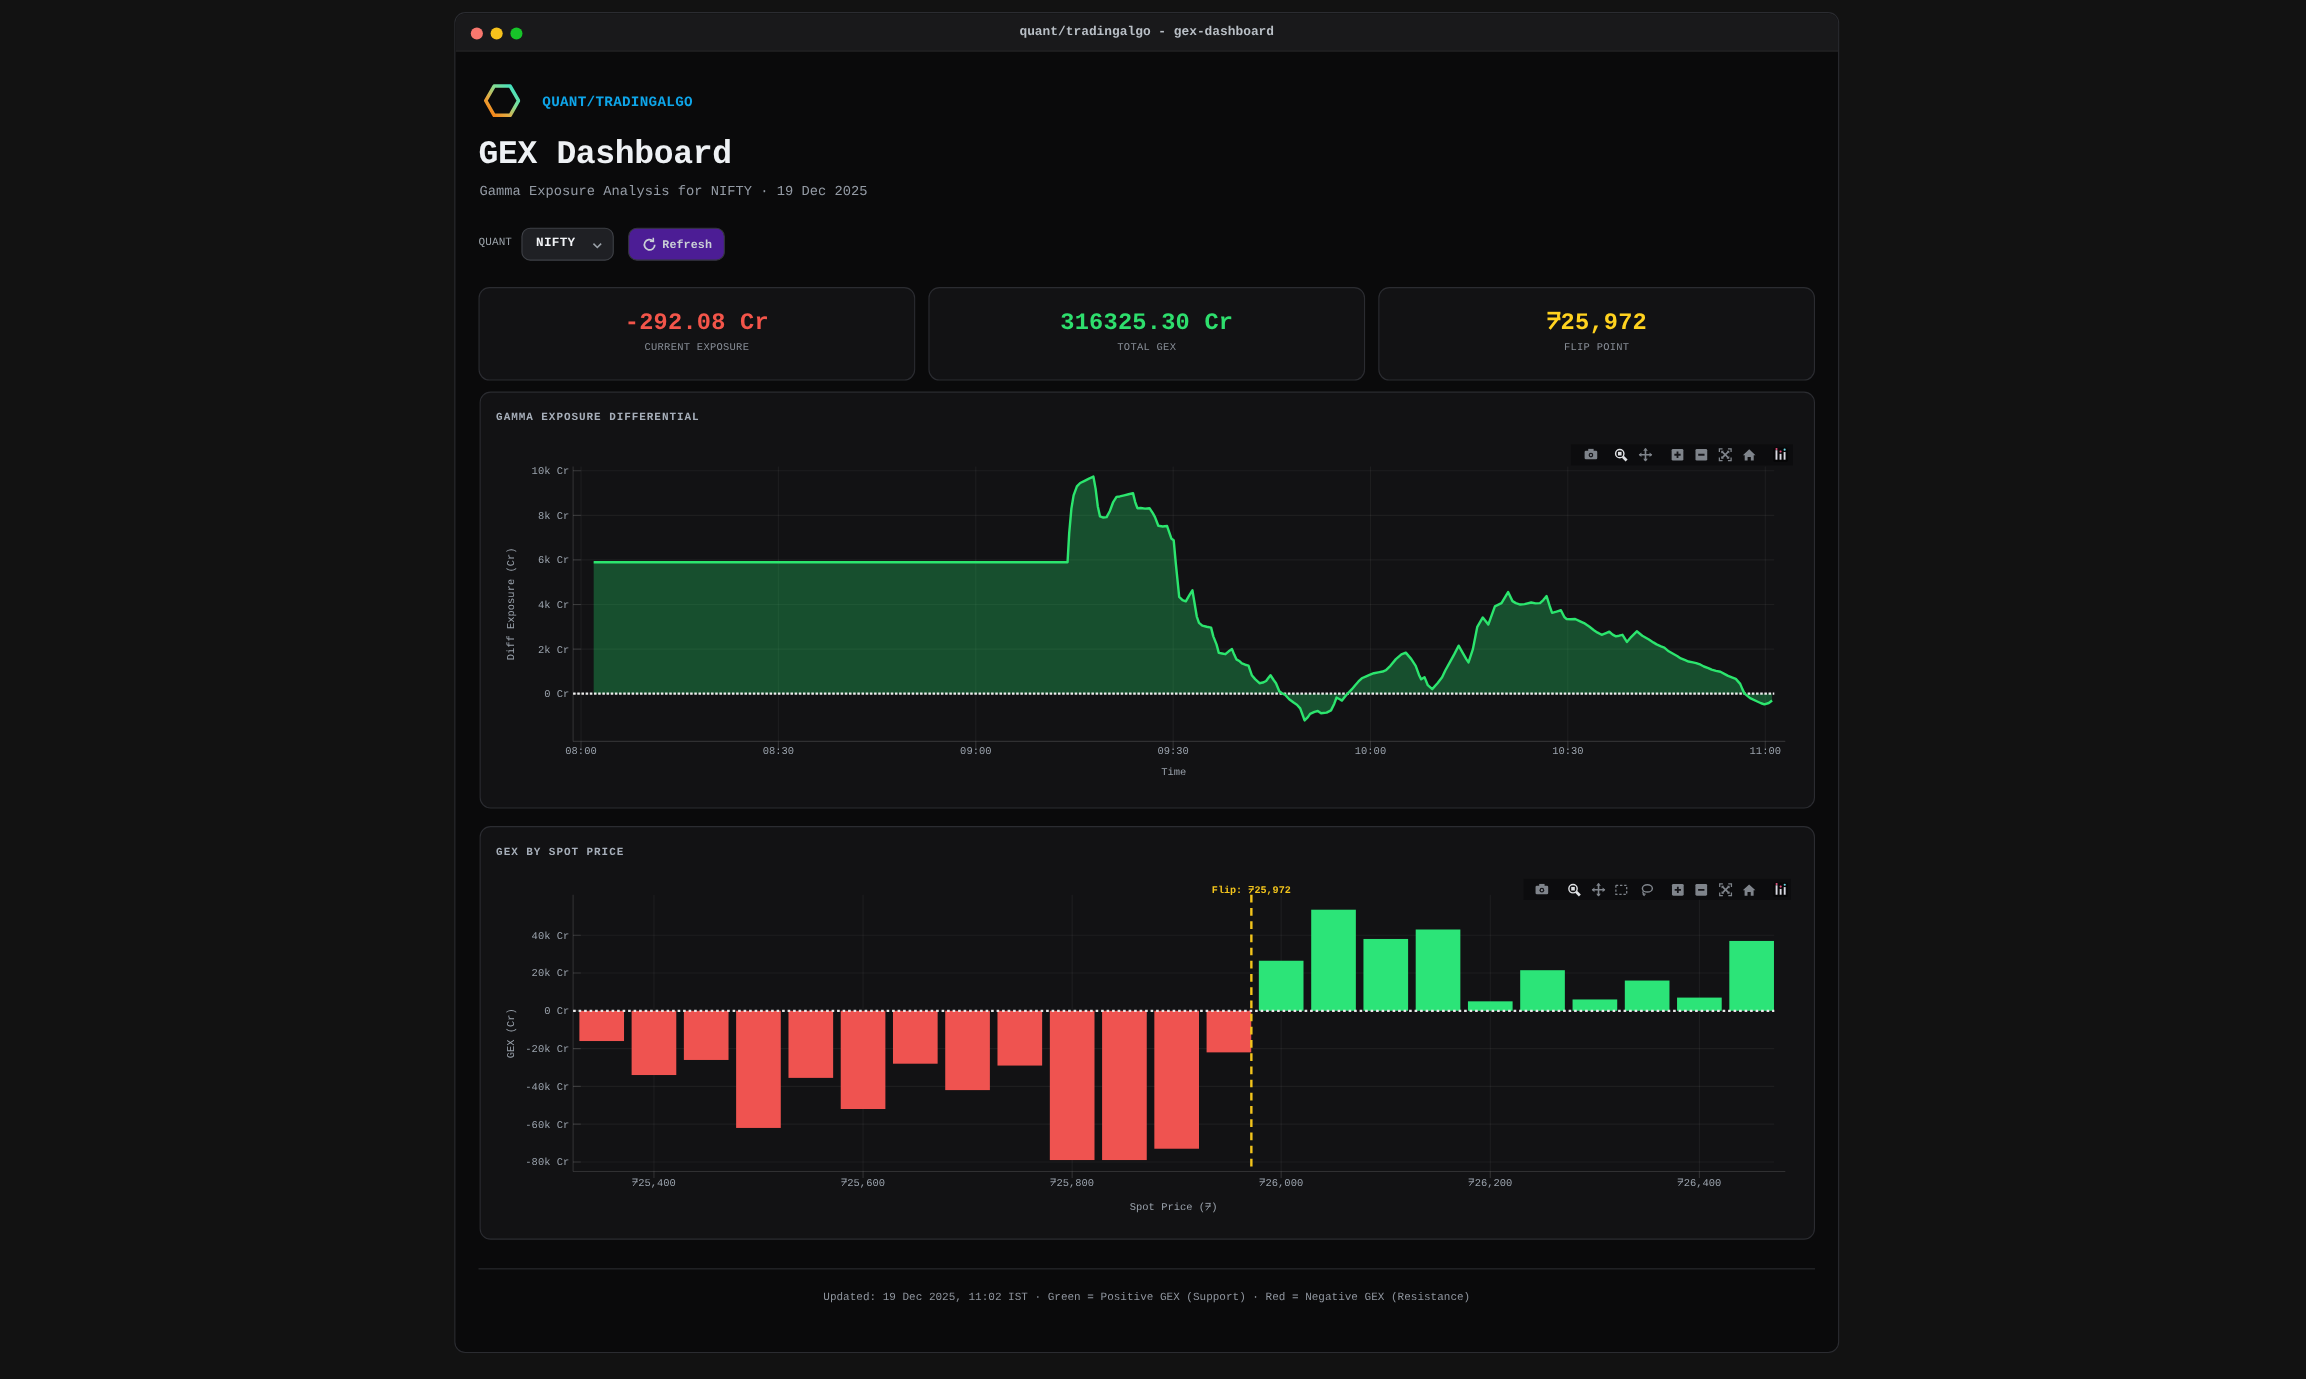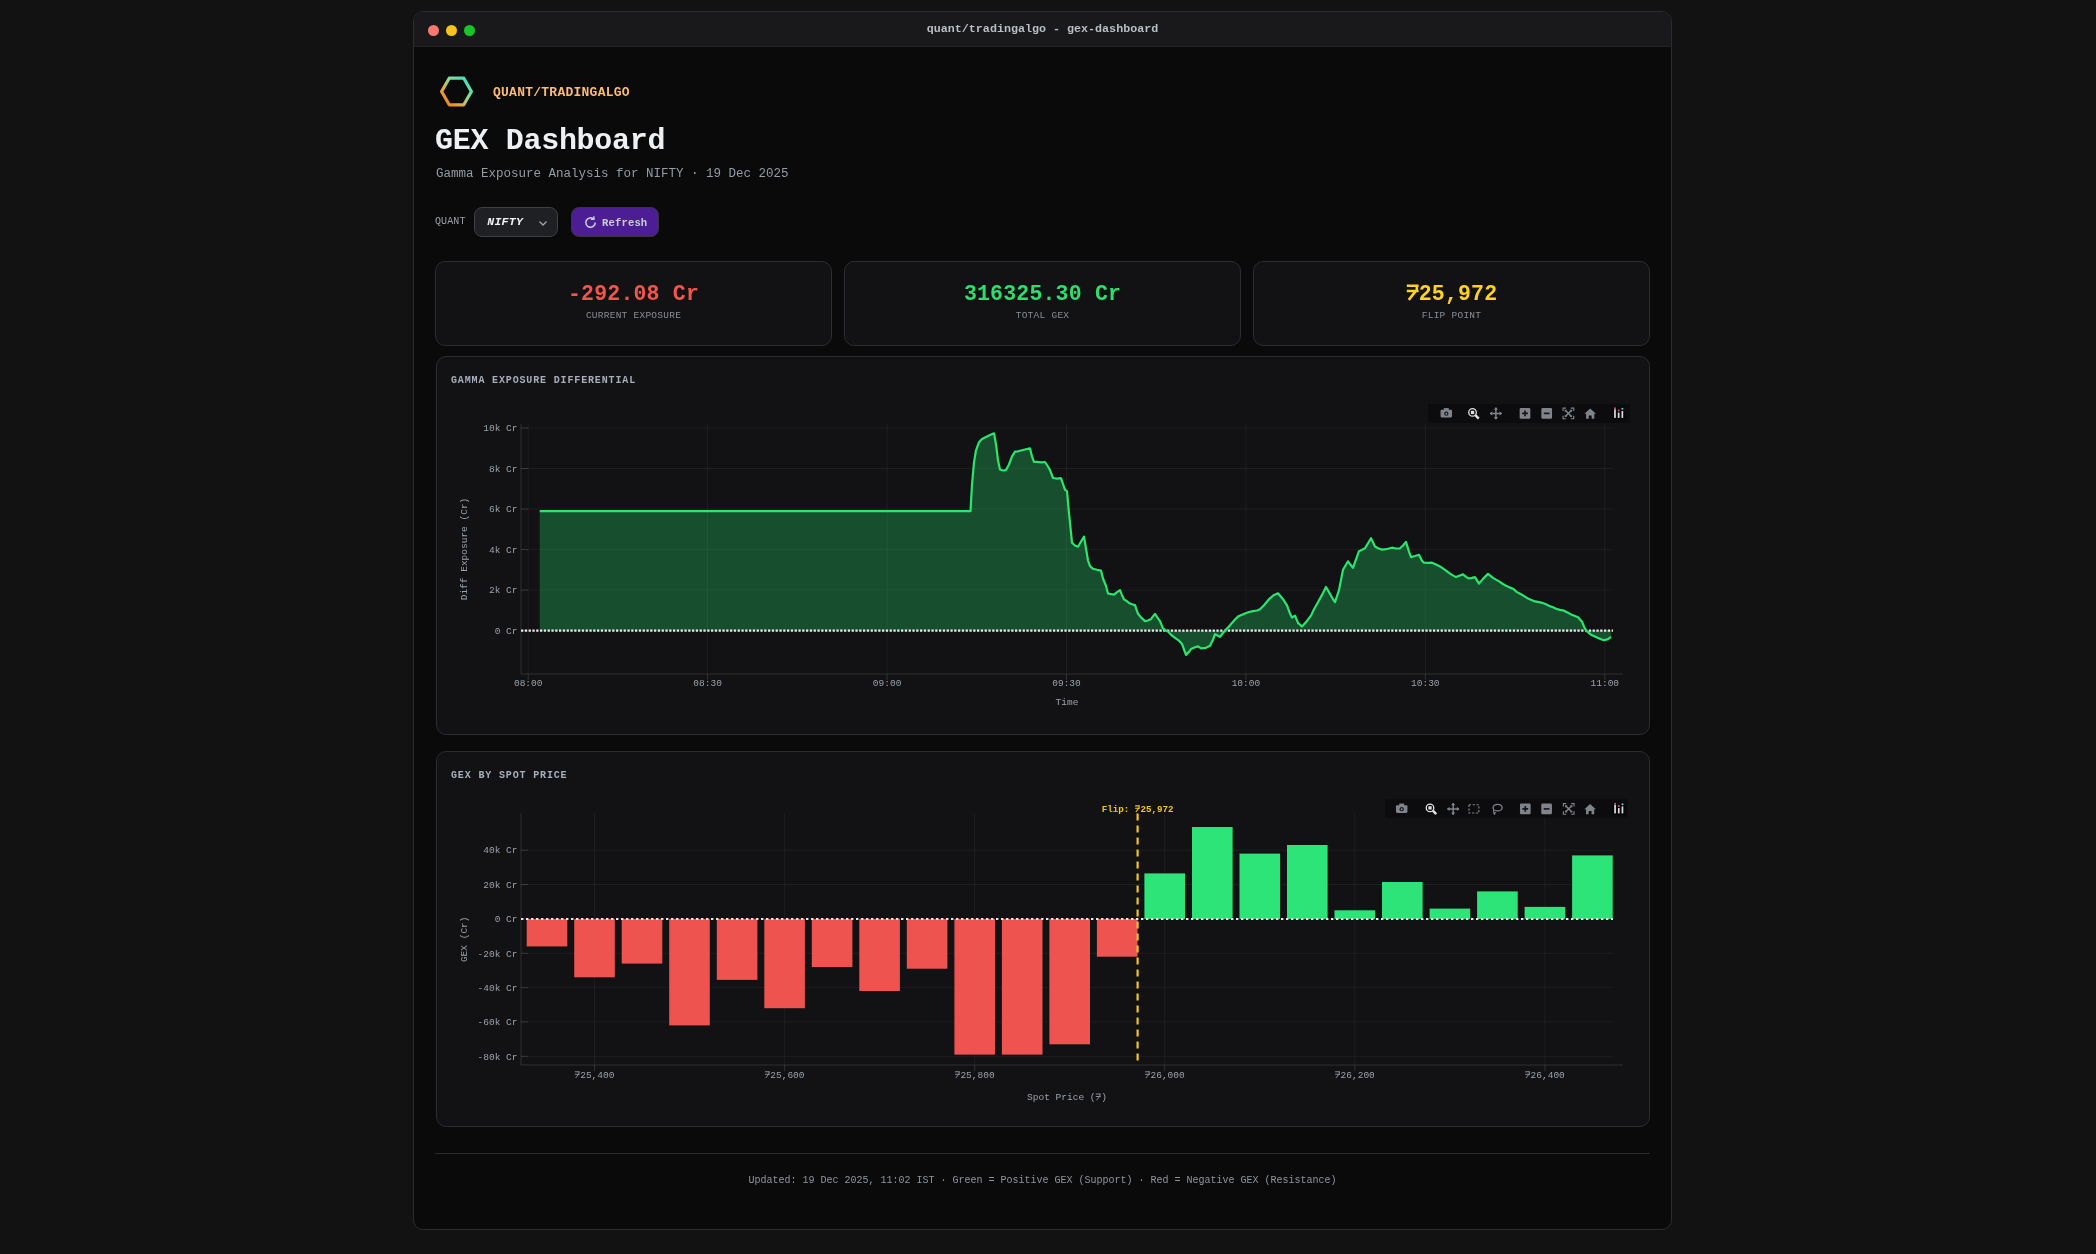--- a/index.html
+++ b/index.html
@@ -6,30 +6,30 @@
   font-family:"Liberation Mono", monospace; }
 .abs { position:absolute; }
 .win { position:absolute; left:413px; top:11px; width:1259px; height:1219px;
   background:#0a0a0b; border:1px solid #2b2c31; border-radius:10px; overflow:hidden; }
 .tbar { position:absolute; left:0; top:0; width:100%; height:35px; background:#19191b;
   border-bottom:1px solid rgba(255,255,255,0.05); }
 .dot { position:absolute; top:13px; width:11px; height:11px; border-radius:50%; }
 .tbar .t { position:absolute; width:100%; text-align:center; top:10px; font-size:11.7px;
   color:#b9bfc6; letter-spacing:0px; font-weight:700; }
 .brand { position:absolute; left:79px; top:73px; font-size:13px; font-weight:700;
-  color:#fdba74; letter-spacing:0.25px; }
+  color:#0ea5e9; letter-spacing:0.25px; }
 h1 { position:absolute; left:21px; top:112px; font-size:30px; font-weight:700;
   color:#eef1f4; letter-spacing:-0.3px; }
 .sub { position:absolute; left:22px; top:155px; font-size:12.5px; color:#949ba5; }
 .idx { position:absolute; left:21px; top:204px; font-size:10px; color:#9aa1a8;
   letter-spacing:0.1px; }
 .sel { position:absolute; left:60.3px; top:194.7px; width:84px; height:30px;
   background:#1f2024; border:1px solid #3e4046; border-radius:8px; }
 .sel .v { position:absolute; left:12px; top:7px; font-size:11.5px; font-weight:700;
-  color:#f2f4f7; letter-spacing:0.25px;font-style:italic; }
+  color:#f2f4f7; letter-spacing:0.25px; }
 .btn { position:absolute; left:157.1px; top:194.7px; width:88px; height:30px;
   background:#4c1d95; border:1px solid #35373d; border-radius:8px; color:#c9ced6;
   font-size:10.6px; font-weight:700; }
 .btn span { position:absolute; left:30px; top:9px; letter-spacing:0.1px; }
 .cards { position:absolute; left:21px; top:248.5px; width:1216px; height:85px; }
 .card { position:absolute; top:0; width:397px; height:85px; background:#121214;
   border:1px solid #2b2c31; border-radius:10px; text-align:center; }
 .card .val { margin-top:20px; font-size:21.5px; font-weight:700; letter-spacing:0.2px; }
 .card .lab { margin-top:4px; font-size:9.5px; color:#878d96; letter-spacing:0.25px; }
 .panel { position:absolute; left:22px; width:1213.5px; background:#121214;

